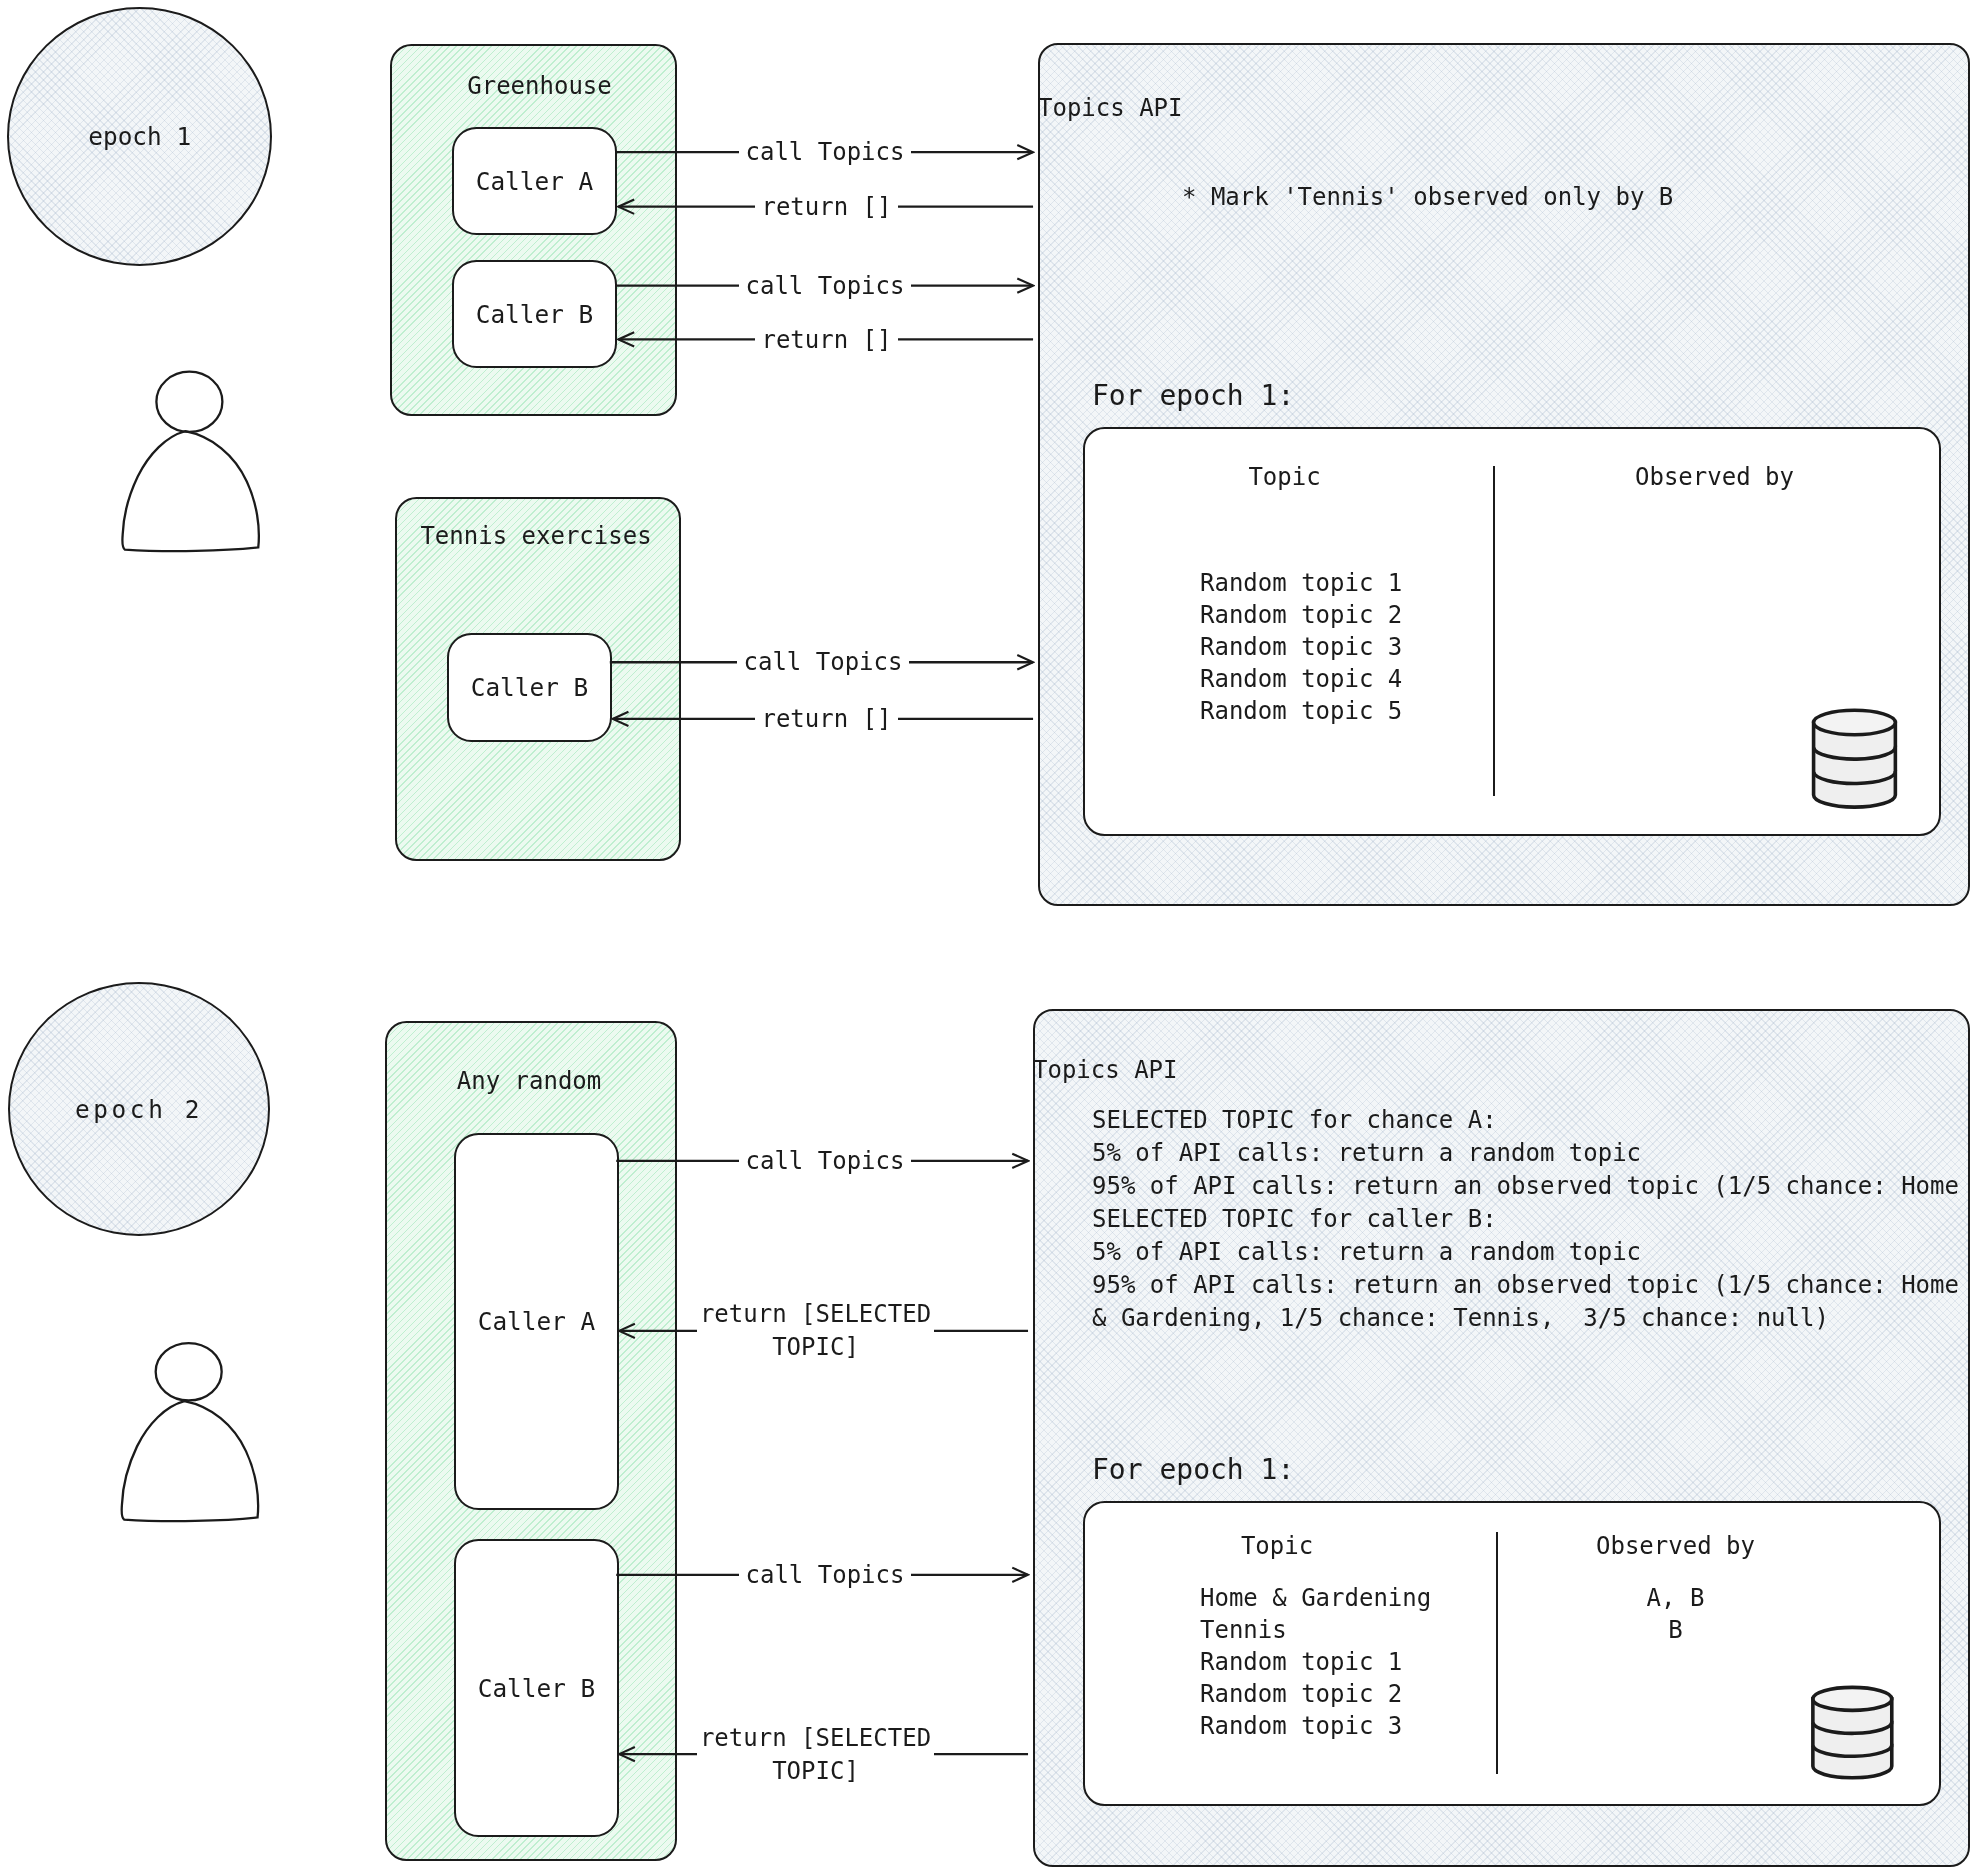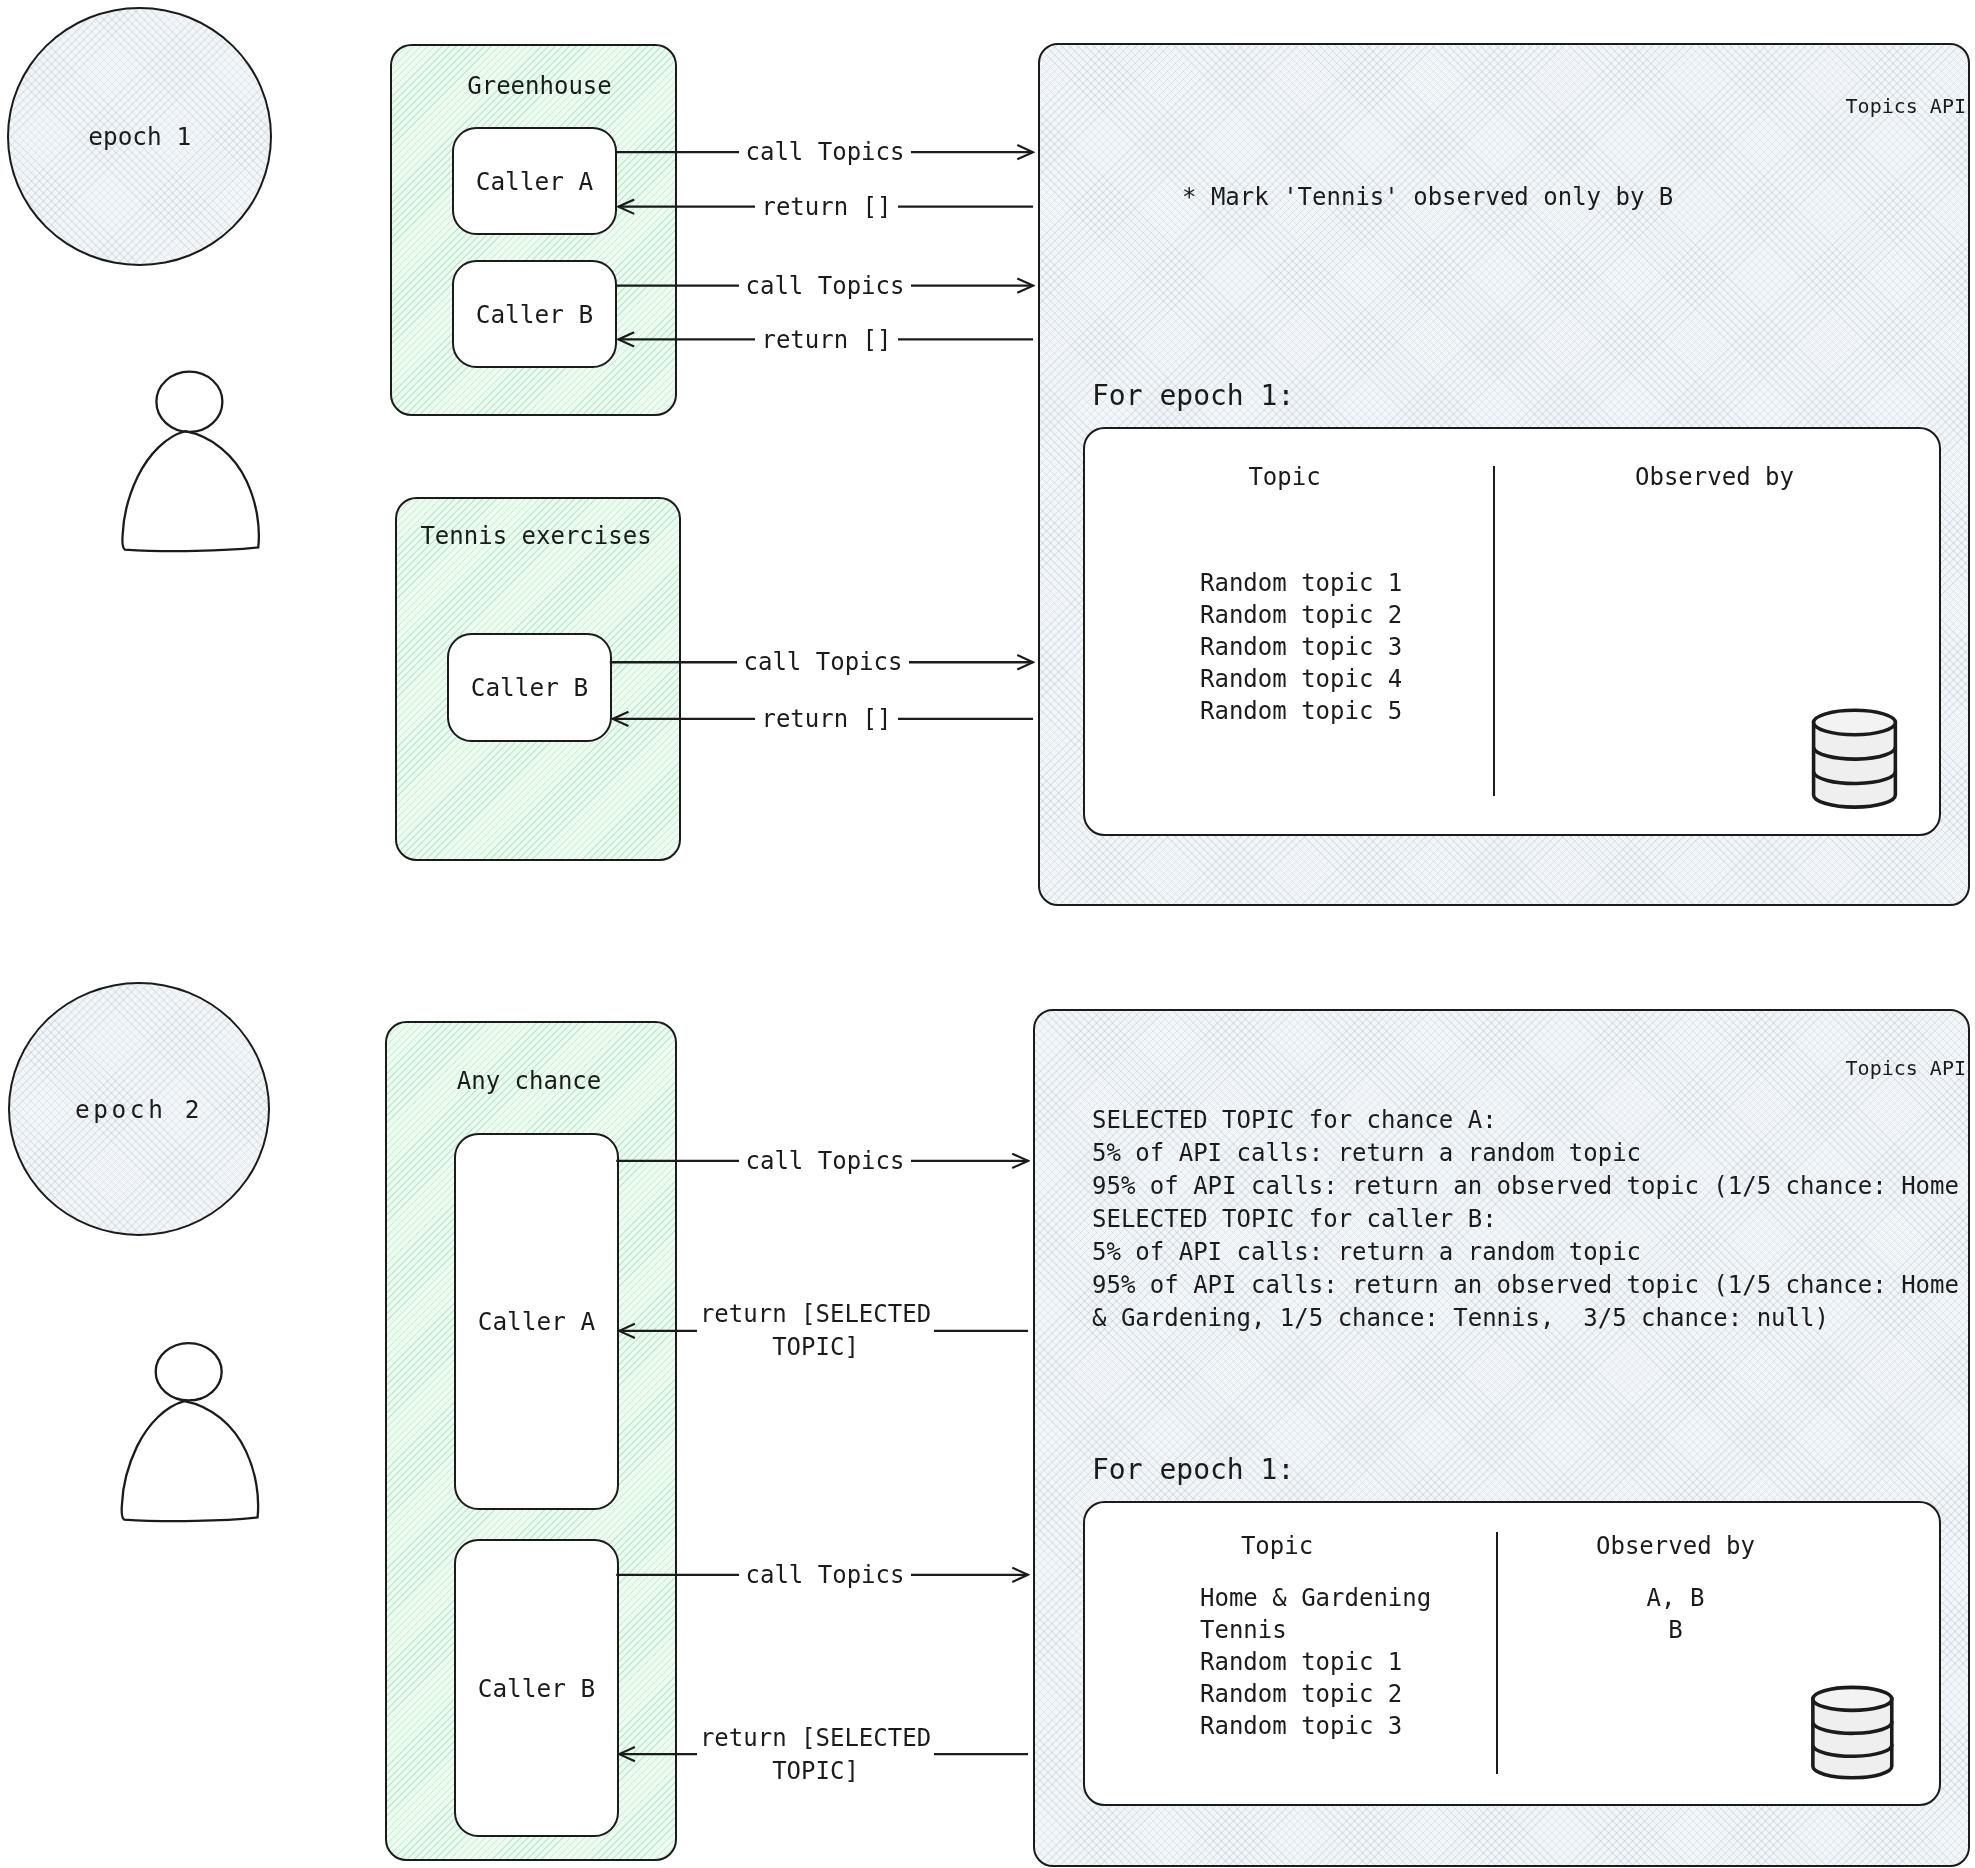--- a/index.html
+++ b/index.html
@@ -26,21 +26,21 @@
     font-size:24.4px;
   }
   .ctx-box{border:2.9px solid #1b1b1b;border-radius:21.5px;}
   .api-box{border:2.9px solid #1b1b1b;border-radius:20px;}
   .caller{
     background:#ffffff;border:2.5px solid #1b1b1b;border-radius:24.4px;
     display:flex;align-items:center;justify-content:center;font-size:24.4px;
   }
   .wtable{background:#ffffff;border:2.2px solid #1b1b1b;border-radius:21.5px;}
   .box-title{font-size:24px;text-align:center;}
-  .api-title{font-size:20px;text-align:right;}
+  .api-title{font-size:24px;text-align:left;}
   .note-lines div{font-size:24px;line-height:32px;white-space:pre;}
   .rules div{font-size:24px;line-height:33px;white-space:pre;}
   .epoch-label{font-size:28px;}
   .thead{font-size:24px;text-align:center;}
   .rows div{font-size:24px;line-height:32px;white-space:pre;min-height:32px;}
   .rows2 div{font-size:24px;line-height:32px;white-space:pre;min-height:32px;}
   .obs{text-align:center;}
   .vdiv{background:#1b1b1b;width:2.2px;}
   .lbl{
     position:absolute;font-size:24px;line-height:33px;text-align:center;
@@ -97,21 +97,21 @@
     <div></div>
     <div></div>
     <div></div>
   </div>
 
   <div class="abs bubble hatch-gray z1" style="left:8px;top:982px;width:258px;height:250px;letter-spacing:3.6px;">
     <span>epoch 2</span>
   </div>
 
   <div class="abs ctx-box hatch-green z1" style="left:385px;top:1021px;width:288px;height:836px;"></div>
-  <div class="abs box-title z3" style="left:385px;top:1067px;width:288px;">Any chance</div>
+  <div class="abs box-title z3" style="left:385px;top:1067px;width:288px;">Any random</div>
   <div class="abs caller z2" style="left:454px;top:1133px;width:161px;height:373px;">
     <span>Caller A</span>
   </div>
   <div class="abs caller z2" style="left:454px;top:1539px;width:161px;height:294px;">
     <span>Caller B</span>
   </div>
 
   <div class="abs api-box hatch-gray z1" style="left:1033px;top:1009px;width:933px;height:854px;"></div>
   <div class="abs api-title z3" style="left:1033px;top:1056px;width:933px;">Topics API</div>
   <div class="abs rules z3" style="left:1092px;top:1104px;">

